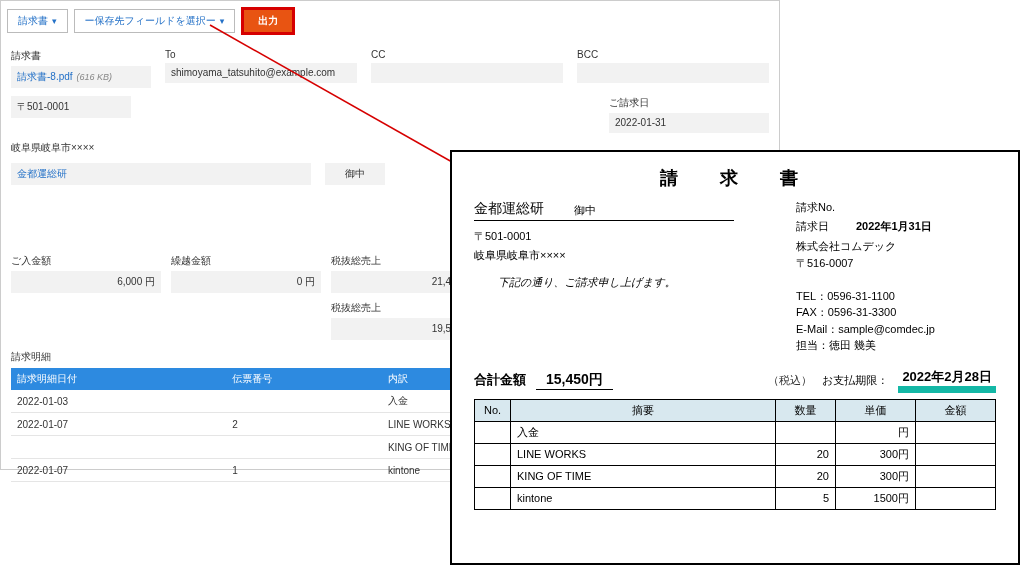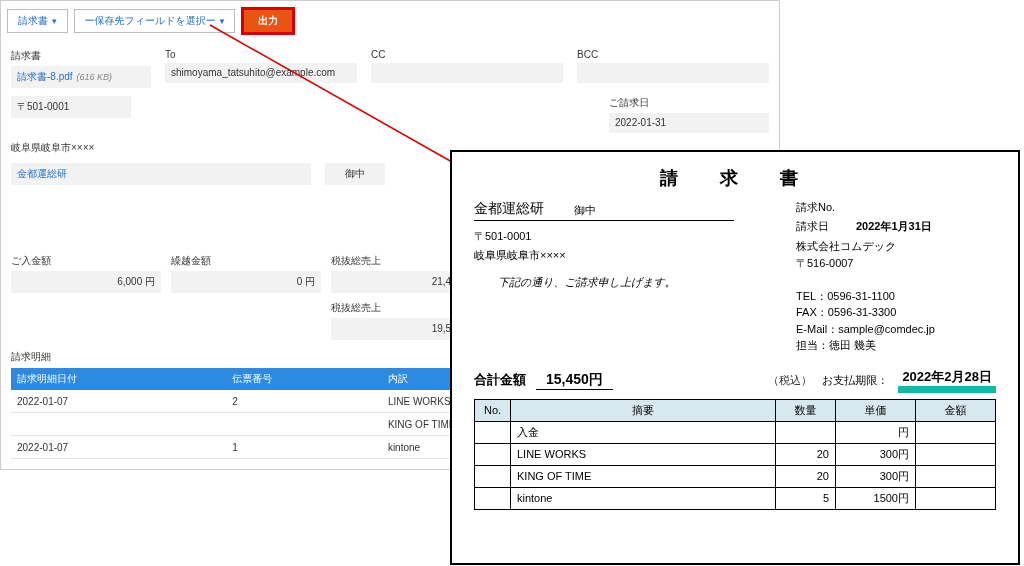--- a/index.html
+++ b/index.html
@@ -178,20 +178,26 @@
       <thead>
           <tr>
         <th>請求明細日付</th>
         <th>伝票番号</th>
         <th>内訳</th>
         <th style="text-align:right">単価</th>
       </tr>
         </thead>
       <tbody id="detail-body">
           <tr>
+            <td>2022-01-03</td>
+            <td></td>
+            <td>入金</td>
+            <td class="r"></td>
+          </tr>
+          <tr>
             <td>2022-01-07</td>
             <td>2</td>
             <td>LINE WORKS</td>
             <td class="r">300 円</td>
           </tr>
           <tr>
             <td></td>
             <td></td>
             <td>KING OF TIME</td>
             <td class="r">300 円</td>

